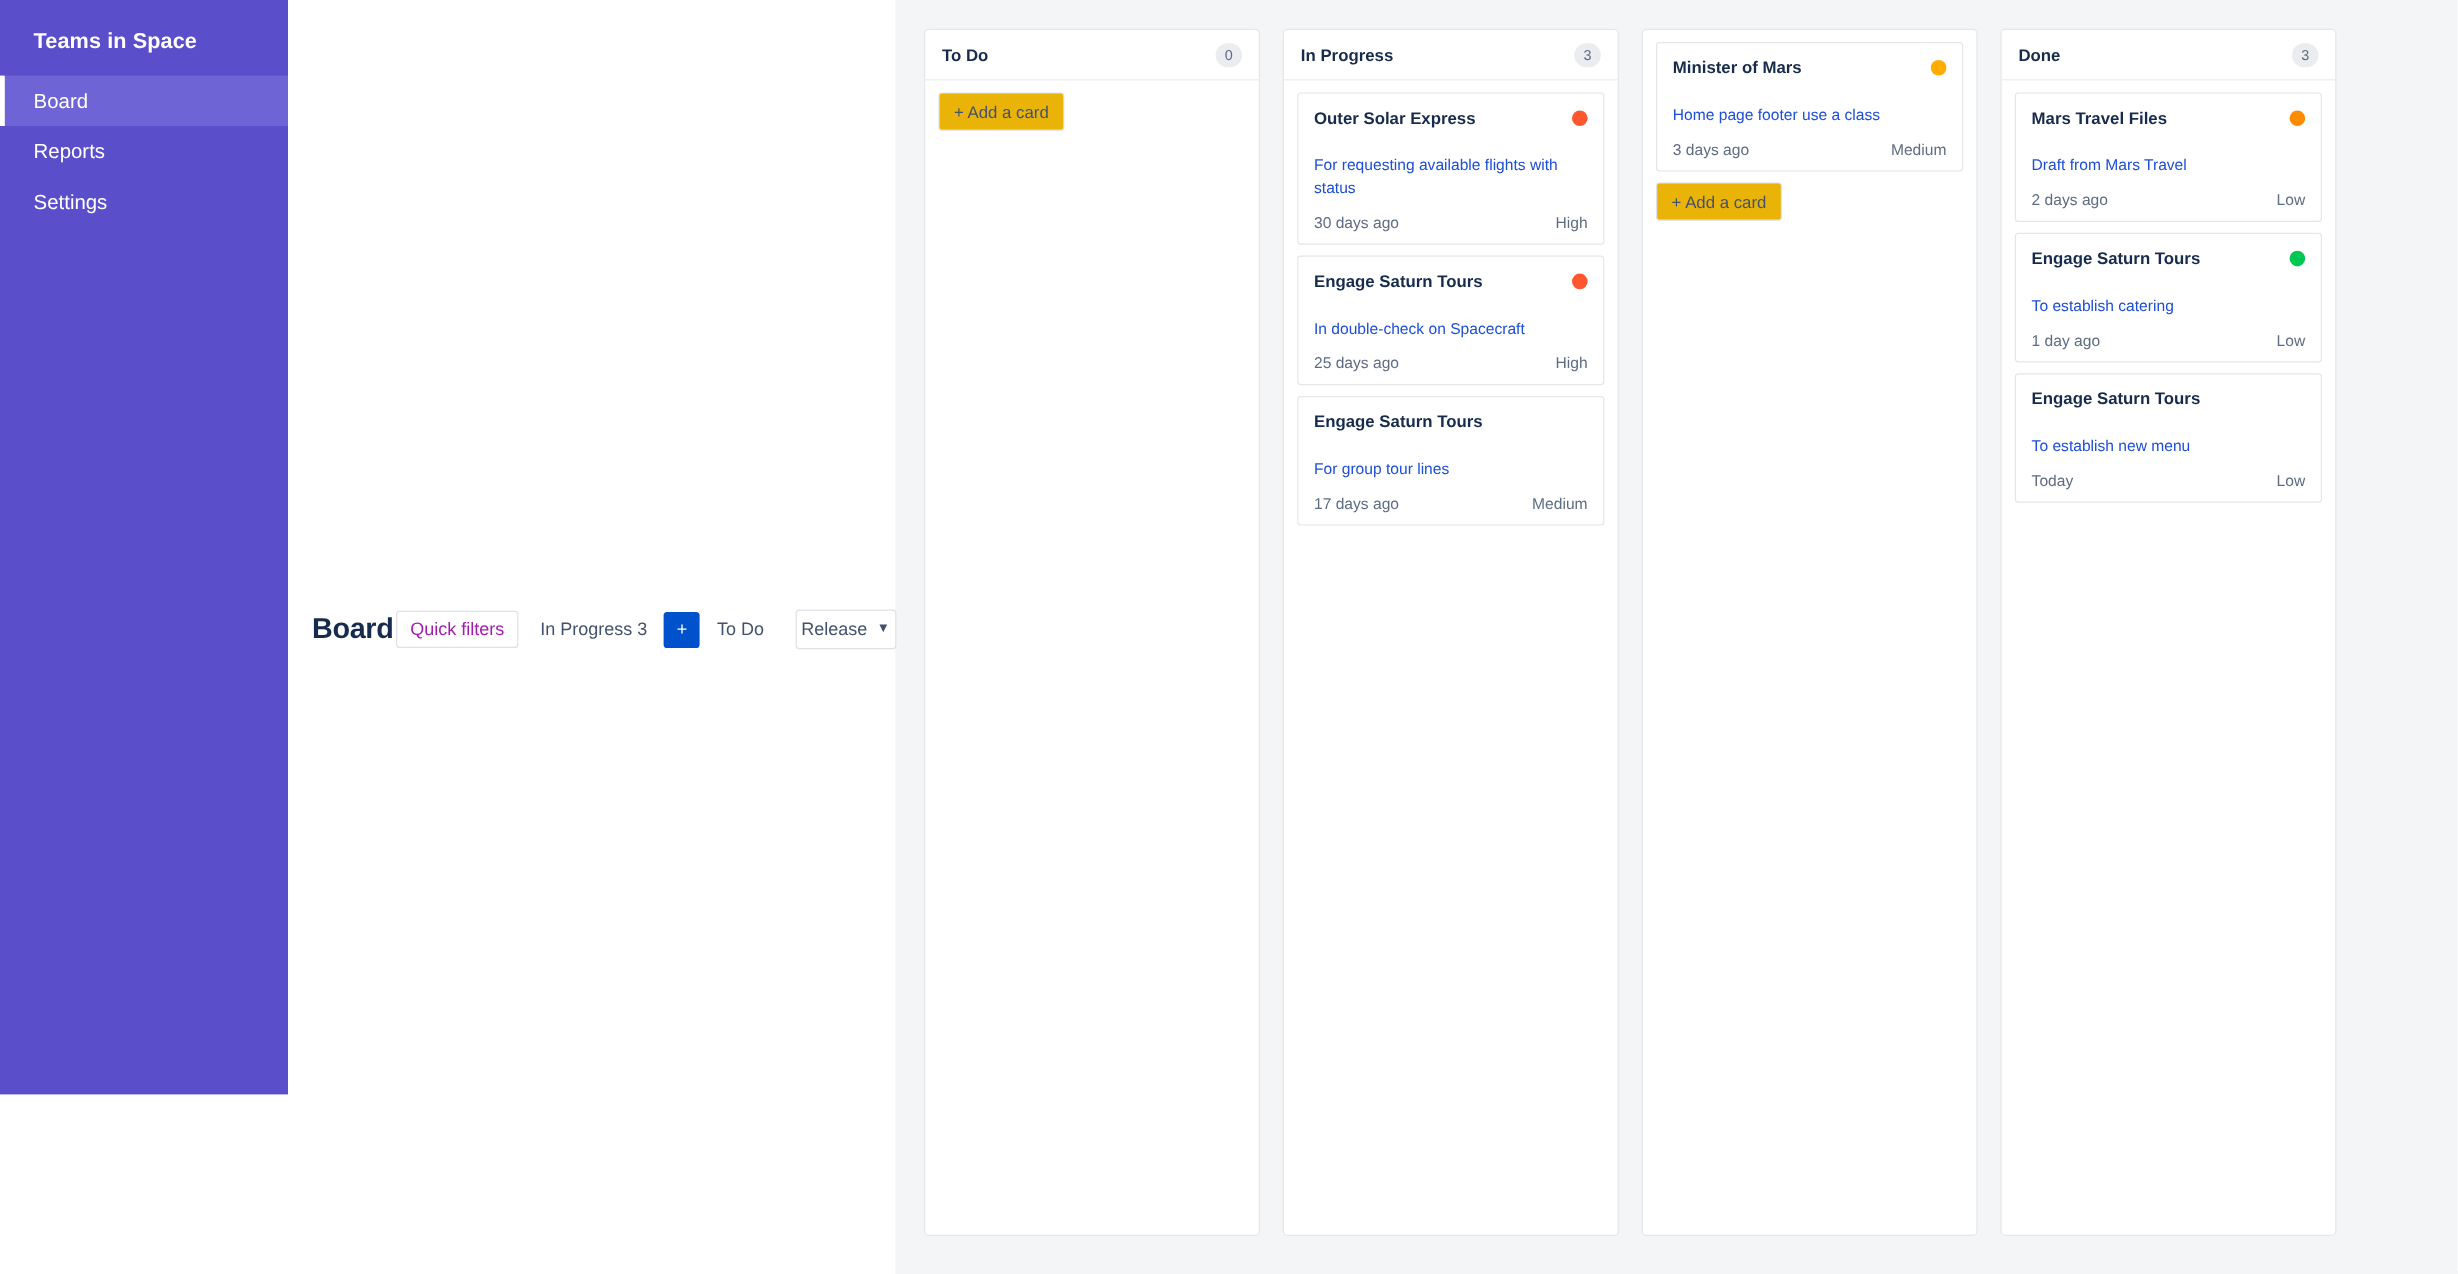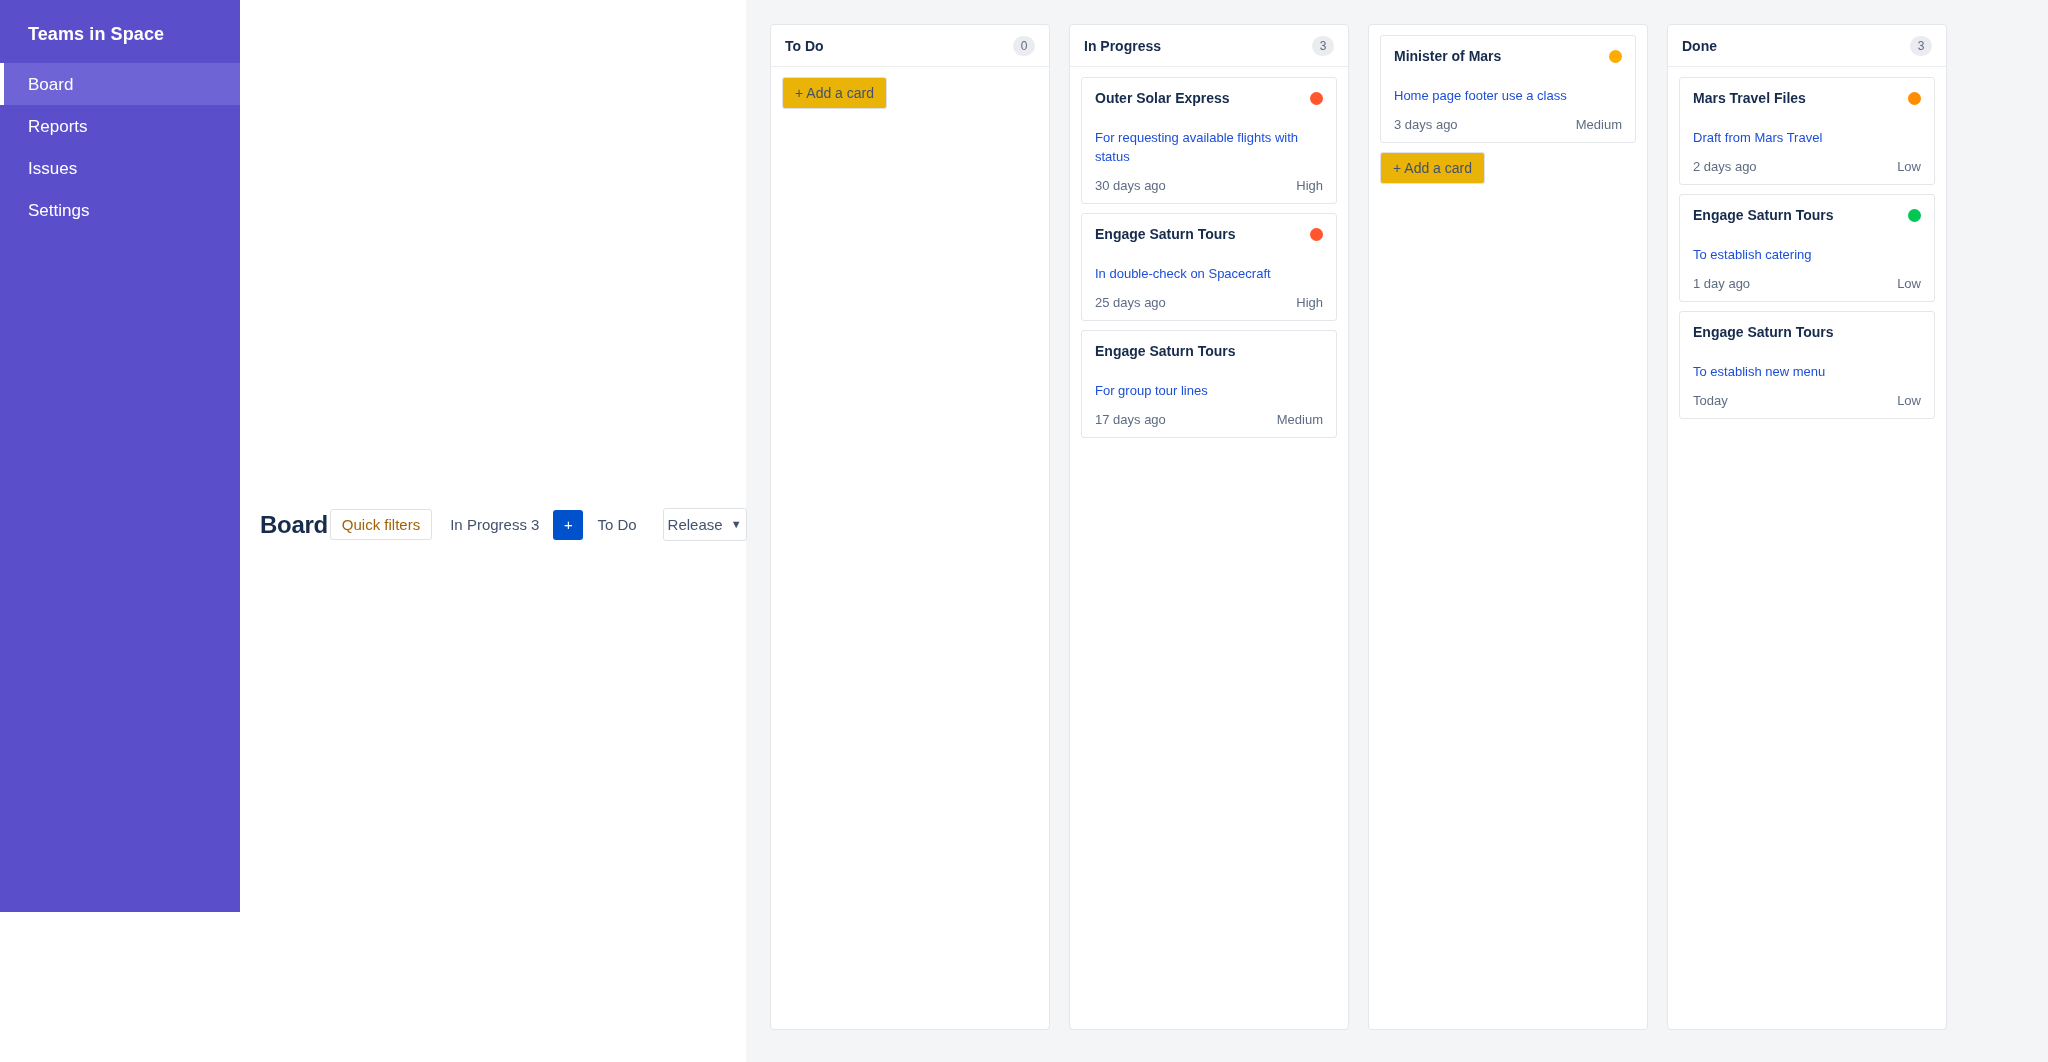--- a/index.html
+++ b/index.html
@@ -88,21 +88,21 @@
   }
   .board-title {
     font-size: 24px;
     font-weight: bold;
     color: #172b4d;
     letter-spacing: -0.3px;
     margin-right: 2px;
   }
   .quick-filters {
     font-size: 15px;
-    color: #a16207;
+    color: #a21caf;
     background: #ffffff;
     border: 1px solid #dfe1e6;
     border-radius: 3px;
     padding: 7px 11px;
     cursor: pointer;
     line-height: 1;
   }
   .swimlane-info {
     font-size: 15px;
     color: #42526e;
@@ -266,23 +266,20 @@
   <aside class="sidebar">
     <div class="sidebar-title">Teams in Space</div>
     <nav class="sidebar-nav" id="sidebar-nav">
         <div class="sidebar-item active">
           <span class="sidebar-item-label">Board</span>
         </div>
         <div class="sidebar-item">
           <span class="sidebar-item-label">Reports</span>
         </div>
         <div class="sidebar-item">
-          <span class="sidebar-item-label">Issues</span>
-        </div>
-        <div class="sidebar-item">
           <span class="sidebar-item-label">Settings</span>
         </div>
       </nav>
   </aside>
 
   <div class="main">
 
     <div class="content-pane">
       <div class="toolbar">
         <span class="board-title">Board</span>

